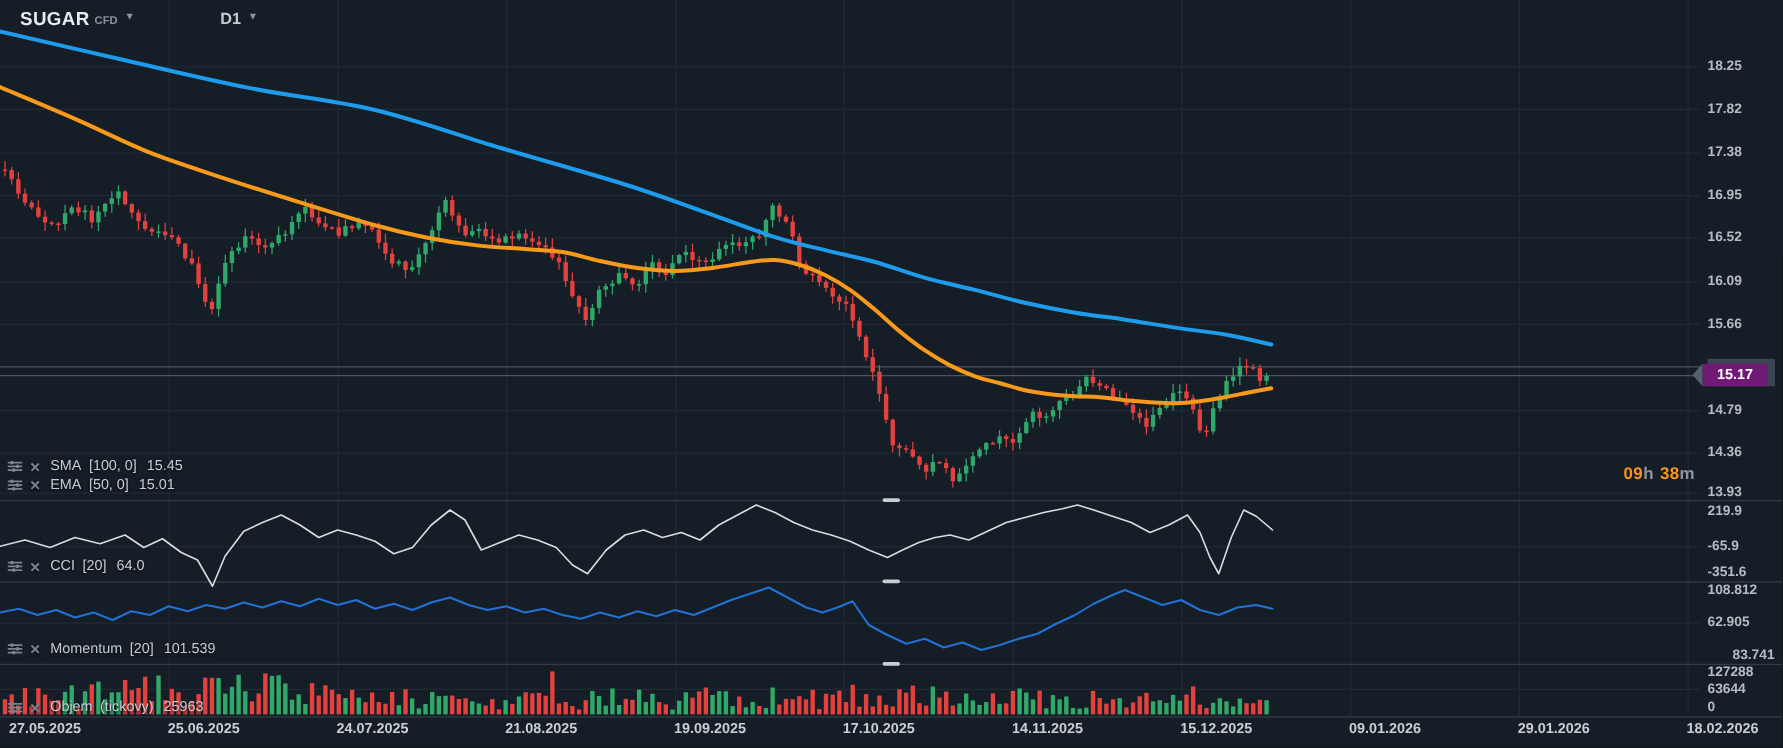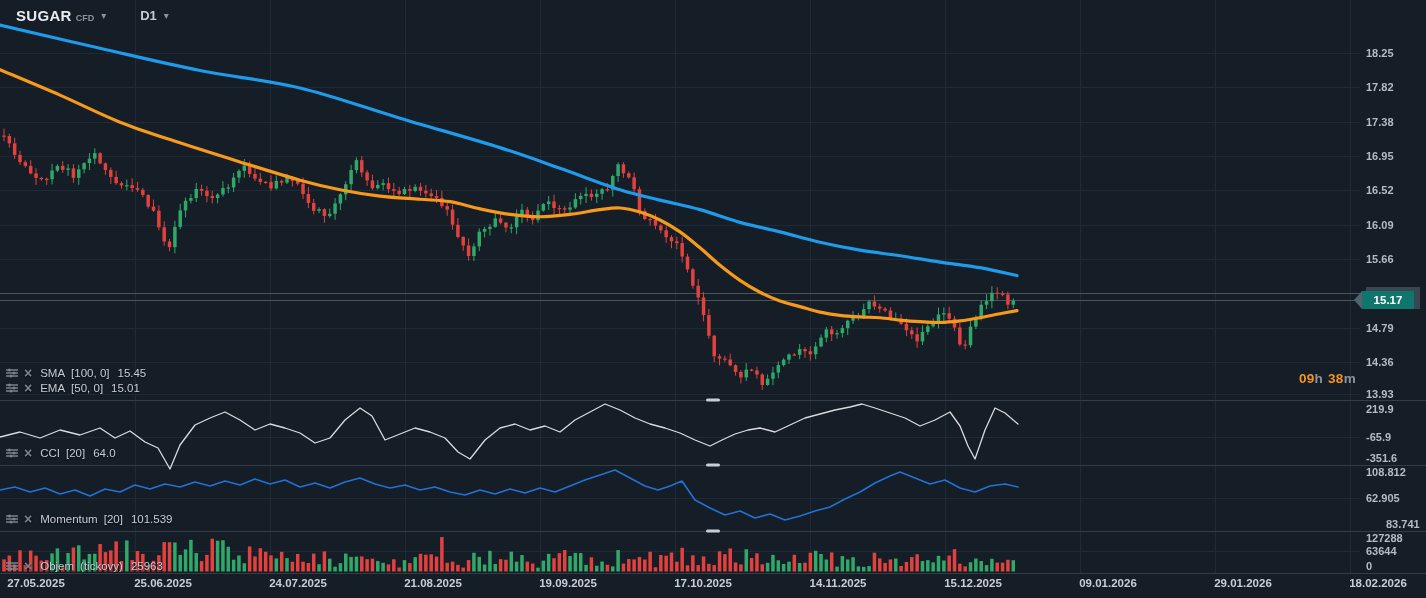--- a/index.html
+++ b/index.html
@@ -1,34 +1,34 @@
 <!DOCTYPE html>
 <html><head>
 <meta charset="utf-8">
 <style>
   html,body{margin:0;padding:0;background:#10161d;}
   .app{position:relative;width:1426px;height:598px;background:#151d26;overflow:hidden;
        font-family:"Liberation Sans",sans-serif;-webkit-font-smoothing:antialiased;}
   #chart-svg{position:absolute;left:0;top:0;z-index:1;}
-  .hdr{position:absolute;left:16px;top:7px;display:flex;align-items:center;z-index:6;}
+  .hdr{position:absolute;left:16px;top:7px;display:flex;align-items:flex-start;z-index:6;}
   .sym{color:#e9ecef;font-weight:bold;font-size:15px;letter-spacing:.3px;cursor:pointer;}
   .cfd{color:#8a929b;font-size:9px;font-weight:bold;margin-left:4px;margin-top:4px;}
   .caret{color:#8a929b;font-size:10px;margin-left:7px;cursor:pointer;}
-  .tf{color:#c6cbd1;font-size:13px;font-weight:bold;margin-left:34px;cursor:pointer;}
+  .tf{color:#c6cbd1;font-size:13px;font-weight:bold;margin-left:70px;cursor:pointer;}
   .legend{position:absolute;display:flex;align-items:center;gap:6px;font-size:11.5px;
           color:#c6ccd3;z-index:5;text-shadow:0 1px 2px rgba(8,12,16,.95);white-space:nowrap;}
   .licon{color:#7b838d;cursor:pointer;line-height:1;display:inline-flex;align-items:center;}
   .licon.x{font-size:14px;font-weight:bold;margin-right:2px;}
   .lval{margin-left:2px;}
   .axis-label{position:absolute;left:1366px;transform:translateY(-50%);font-size:11px;
               color:#b5bbc3;z-index:3;font-weight:bold;white-space:nowrap;}
   .date-label{position:absolute;transform:translateX(-50%);top:577px;font-size:11.5px;
               color:#c9ced5;font-weight:bold;z-index:3;white-space:nowrap;}
   .tag-behind{position:absolute;left:1366px;top:287px;width:54px;height:22px;background:#3a4753;z-index:3;}
-  .price-tag{position:absolute;left:1362px;top:291px;width:52px;height:18px;background:#0f766e;
+  .price-tag{position:absolute;left:1362px;top:291px;width:52px;height:18px;background:#701a75;
              color:#ffffff;font-size:11.5px;font-weight:bold;display:flex;align-items:center;
              justify-content:center;z-index:4;}
   .price-tag:before{content:"";position:absolute;left:-8px;top:0;border-top:9px solid transparent;
              border-bottom:9px solid transparent;border-right:8px solid #51616d;}
   .countdown{position:absolute;right:70px;top:371px;font-size:13.5px;font-weight:bold;z-index:5;
              letter-spacing:.3px;}
   .cd-num{color:#f7941d;}
   .cd-unit{color:#8d939b;margin-right:5px;}
 </style>
 </head>

